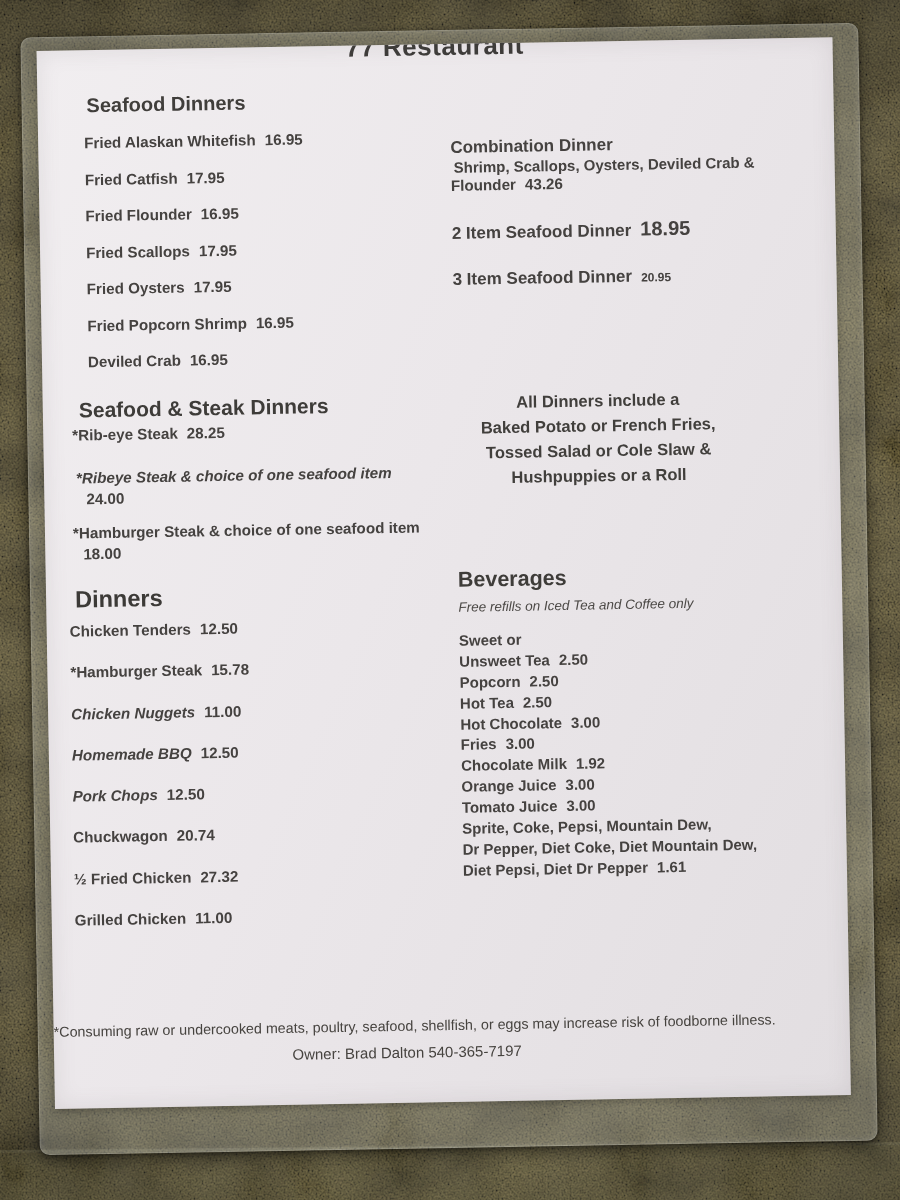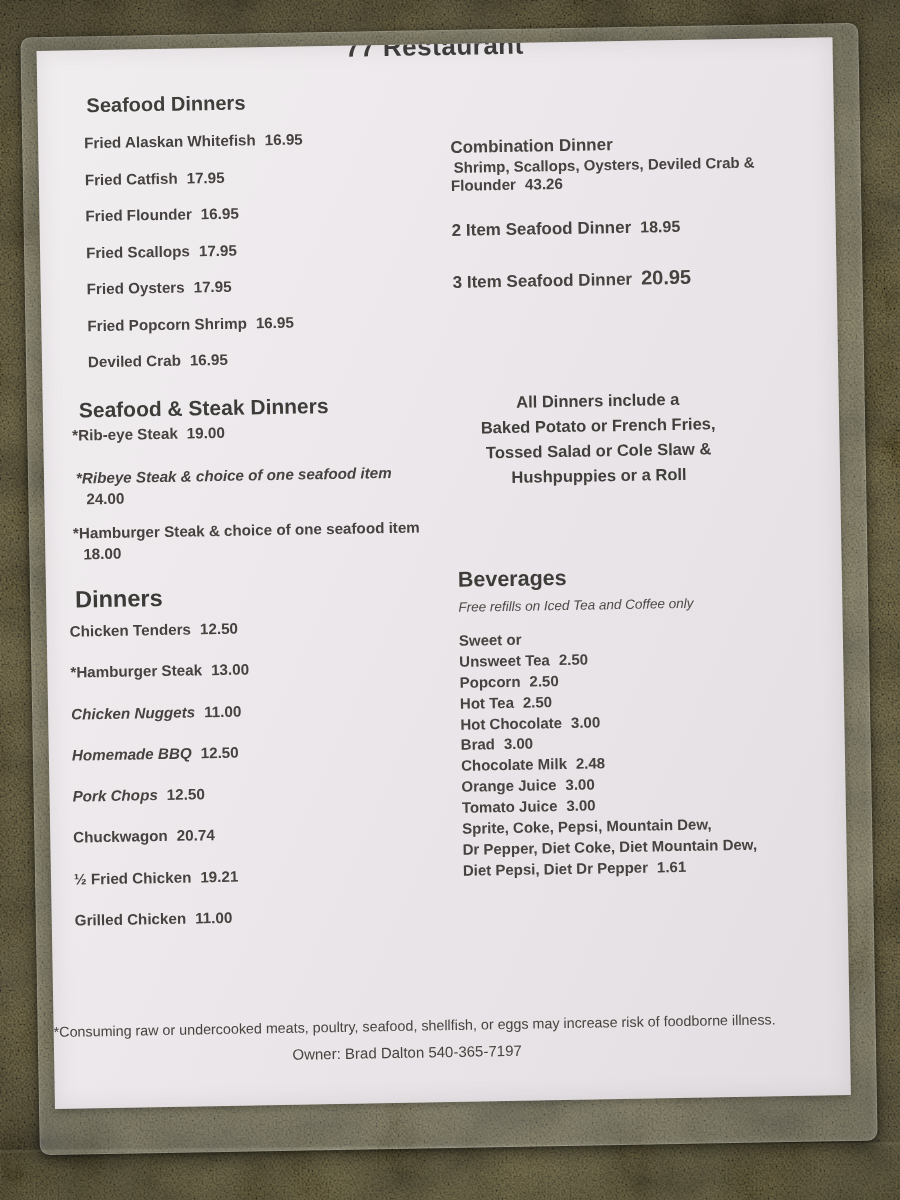--- a/index.html
+++ b/index.html
@@ -137,57 +137,57 @@
       <div class="row"><span class="nm">Fried Flounder</span><span class="pr">16.95</span></div>
       <div class="row"><span class="nm">Fried Scallops</span><span class="pr">17.95</span></div>
       <div class="row"><span class="nm">Fried Oysters</span><span class="pr">17.95</span></div>
       <div class="row"><span class="nm">Fried Popcorn Shrimp</span><span class="pr">16.95</span></div>
       <div class="row"><span class="nm">Deviled Crab</span><span class="pr">16.95</span></div>
     </div>
 
     <div class="abs combo-h">Combination Dinner</div>
     <div class="abs combo-d1">Shrimp, Scallops, Oysters, Deviled Crab &amp;</div>
     <div class="abs combo-d2 row"><span class="nm">Flounder</span><span class="pr">43.26</span></div>
-    <div class="abs combo-i2 row"><span class="nm" style="font-size:17px">2 Item Seafood Dinner</span><span class="pr" style="font-size:16px">18.95</span></div>
-    <div class="abs combo-i3 row"><span class="nm" style="font-size:17px">3 Item Seafood Dinner</span><span class="pr" style="font-size:20px">20.95</span></div>
+    <div class="abs combo-i2 row"><span class="nm" style="font-size:17px">2 Item Seafood Dinner</span><span class="pr" style="font-size:20px">18.95</span></div>
+    <div class="abs combo-i3 row"><span class="nm" style="font-size:17px">3 Item Seafood Dinner</span><span class="pr" style="font-size:12px">20.95</span></div>
 
     <div class="abs h-ss">Seafood &amp; Steak Dinners</div>
-    <div class="abs ss1 row"><span class="nm">*Rib-eye Steak</span><span class="pr">19.00</span></div>
+    <div class="abs ss1 row"><span class="nm">*Rib-eye Steak</span><span class="pr">28.25</span></div>
     <div class="abs ss2 row it"><span class="nm">*Ribeye Steak &amp; choice of one seafood item</span><span class="combo-price">24.00</span></div>
     <div class="abs ss3 row"><span class="nm">*Hamburger Steak &amp; choice of one seafood item</span><span class="combo-price">18.00</span></div>
 
     <div class="abs includes">
       <div>All Dinners include a</div>
       <div>Baked Potato or French Fries,</div>
       <div>Tossed Salad or Cole Slaw &amp;</div>
       <div>Hushpuppies or a Roll</div>
     </div>
 
     <div class="abs h-dinners">Dinners</div>
     <div class="abs dinners-list">
       <div class="row"><span class="nm">Chicken Tenders</span><span class="pr">12.50</span></div>
-      <div class="row"><span class="nm">*Hamburger Steak</span><span class="pr">13.00</span></div>
+      <div class="row"><span class="nm">*Hamburger Steak</span><span class="pr">15.78</span></div>
       <div class="row it"><span class="nm">Chicken Nuggets</span><span class="pr">11.00</span></div>
       <div class="row it"><span class="nm">Homemade BBQ</span><span class="pr">12.50</span></div>
       <div class="row it"><span class="nm">Pork Chops</span><span class="pr">12.50</span></div>
       <div class="row"><span class="nm">Chuckwagon</span><span class="pr">20.74</span></div>
-      <div class="row"><span class="nm">½ Fried Chicken</span><span class="pr">19.21</span></div>
+      <div class="row"><span class="nm">½ Fried Chicken</span><span class="pr">27.32</span></div>
       <div class="row"><span class="nm">Grilled Chicken</span><span class="pr">11.00</span></div>
     </div>
 
     <div class="abs h-bev">Beverages</div>
     <div class="abs bev-note">Free refills on Iced Tea and Coffee only</div>
     <div class="abs bev-list">
       <div class="row"><span class="nm">Sweet or</span><span class="pr"></span></div>
       <div class="row"><span class="nm">Unsweet Tea</span><span class="pr">2.50</span></div>
       <div class="row"><span class="nm">Popcorn</span><span class="pr">2.50</span></div>
       <div class="row"><span class="nm">Hot Tea</span><span class="pr">2.50</span></div>
       <div class="row"><span class="nm">Hot Chocolate</span><span class="pr">3.00</span></div>
-      <div class="row"><span class="nm">Brad</span><span class="pr">3.00</span></div>
-      <div class="row"><span class="nm">Chocolate Milk</span><span class="pr">2.48</span></div>
+      <div class="row"><span class="nm">Fries</span><span class="pr">3.00</span></div>
+      <div class="row"><span class="nm">Chocolate Milk</span><span class="pr">1.92</span></div>
       <div class="row"><span class="nm">Orange Juice</span><span class="pr">3.00</span></div>
       <div class="row"><span class="nm">Tomato Juice</span><span class="pr">3.00</span></div>
       <div class="row"><span class="nm">Sprite, Coke, Pepsi, Mountain Dew,</span></div>
       <div class="row"><span class="nm">Dr Pepper, Diet Coke, Diet Mountain Dew,</span></div>
       <div class="row"><span class="nm">Diet Pepsi, Diet Dr Pepper</span><span class="pr">1.61</span></div>
     </div>
 
     <div class="abs footer-1">*Consuming raw or undercooked meats, poultry, seafood, shellfish, or eggs may increase risk of foodborne illness.</div>
     <div class="abs footer-2">Owner: Brad Dalton 540-365-7197</div>
 

